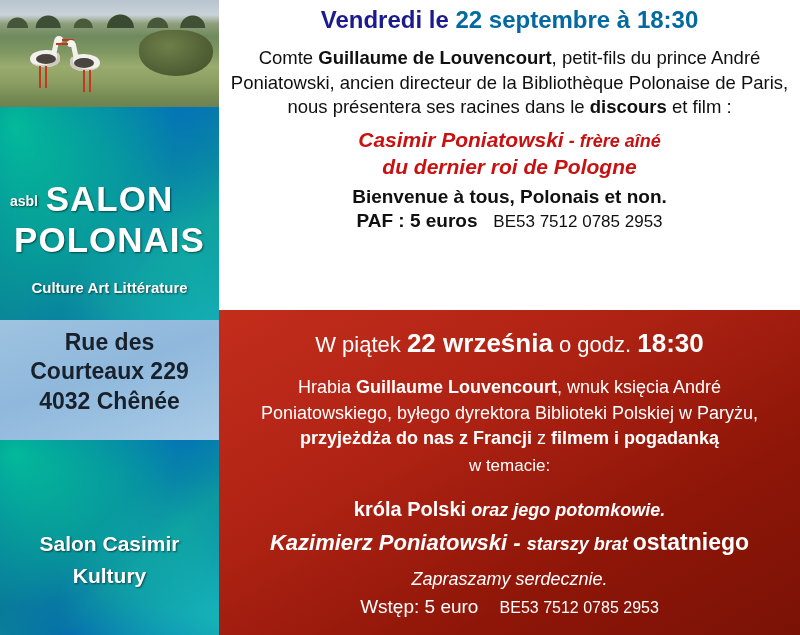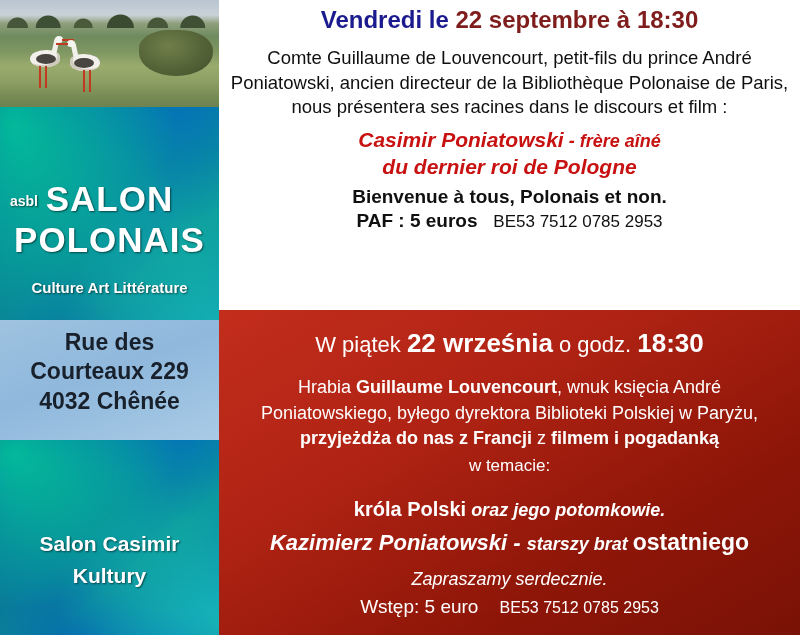--- a/index.html
+++ b/index.html
@@ -226,31 +226,31 @@
     font-size: 24px;
     margin-top: 2px;
     color: #1b1b8f;
     font-weight: normal;
   }
   .fr .headline .blue-b {
     color: #1b1b8f;
     font-weight: bold;
   }
   .fr .headline .red-b {
-    color: #7f1d1d;
+    color: #0369a1;
     font-weight: bold;
     text-align: right;
   }
   .fr .para {
     font-size: 18.5px;
     line-height: 1.33;
     margin-top: 12px;
     color: #101010;
   }
-  .fr .para b { font-weight: normal; }
+  .fr .para b { font-weight: bold; }
   .fr .title-red {
     color: #c81111;
     font-style: italic;
     font-weight: bold;
     font-size: 21px;
     line-height: 1.3;
     margin-top: 6px;
   }
   .fr .title-red .sm {
     font-size: 18px;

